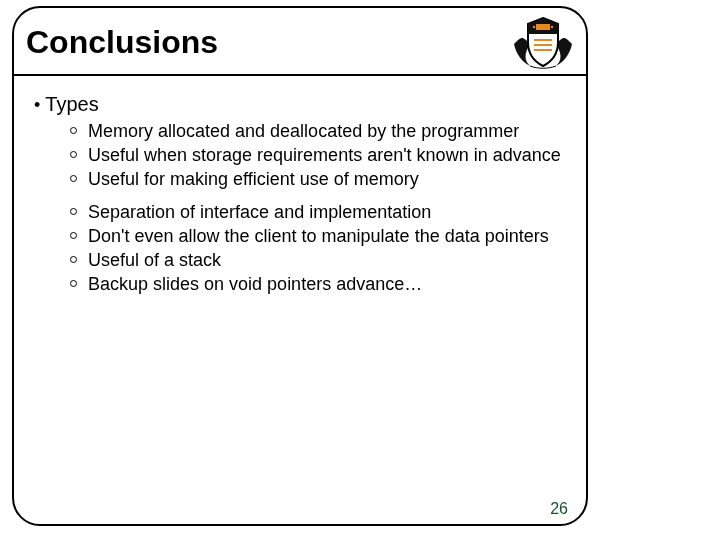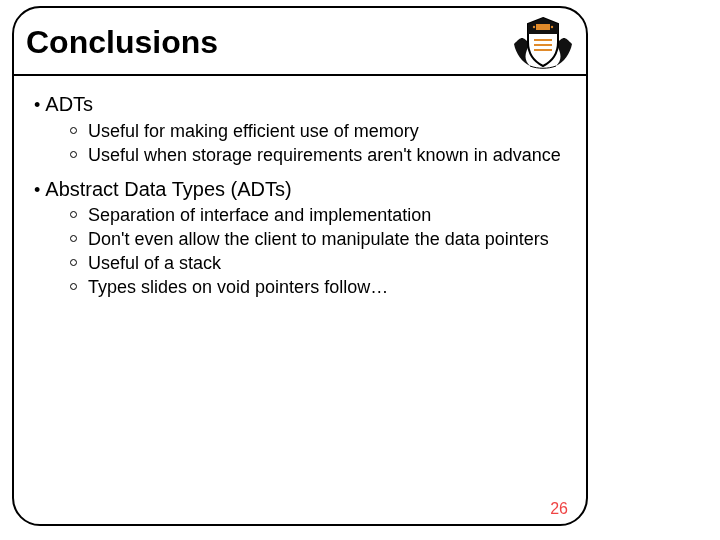--- a/index.html
+++ b/index.html
@@ -107,21 +107,21 @@
     margin: 1px 0;
   }
   ul.lvl3 > li::before {
     content: "– ";
   }
   .page-num {
     position: absolute;
     right: 32px;
     bottom: 22px;
     font-size: 16px;
-    color: #ef4444;
+    color: #14532d;
   }
 </style>
 </head>
 <body>
 
 <div class="slide">
   <div class="frame"></div>
 
   <div class="title-row">
     <div class="title">Conclusions</div>
@@ -137,34 +137,34 @@
         <path d="M26 26 L44 26 M26 31 L44 31 M26 36 L44 36" stroke="#e08a2a" stroke-width="2"></path>
         <path d="M22 52 C 30 55, 40 55, 48 52" stroke="#000" stroke-width="1" fill="none"></path>
       </svg>
     </div>
   </div>
 
   <div class="divider"></div>
 
   <div class="content">
 
-    <div class="lvl1"><span class="lvl1-text">ADTs</span></div>
+    <div class="lvl1"><span class="lvl1-text">Types</span></div>
     <ul class="lvl2">
+      <li><span>Memory allocated and deallocated by the programmer</span></li>
+      <li><span>Useful when storage requirements aren't known in advance</span></li>
       <li><span>Useful for making efficient use of memory</span></li>
-      <li><span>Useful when storage requirements aren't known in advance</span></li>
     </ul>
 
-    <div class="lvl1"><span class="lvl1-text">Abstract Data Types (ADTs)</span></div>
     <ul class="lvl2">
       <li><span>Separation of interface and implementation</span></li>
       <li><span>Don't even allow the client to manipulate the data pointers</span></li>
       <li>
         <span>Useful of a stack</span>
         <ul class="lvl3">
         </ul>
       </li>
-      <li><span>Types slides on void pointers follow…</span></li>
+      <li><span>Backup slides on void pointers advance…</span></li>
     </ul>
 
   </div>
 
   <div class="page-num">26</div>
 </div>
 
 </body></html>

